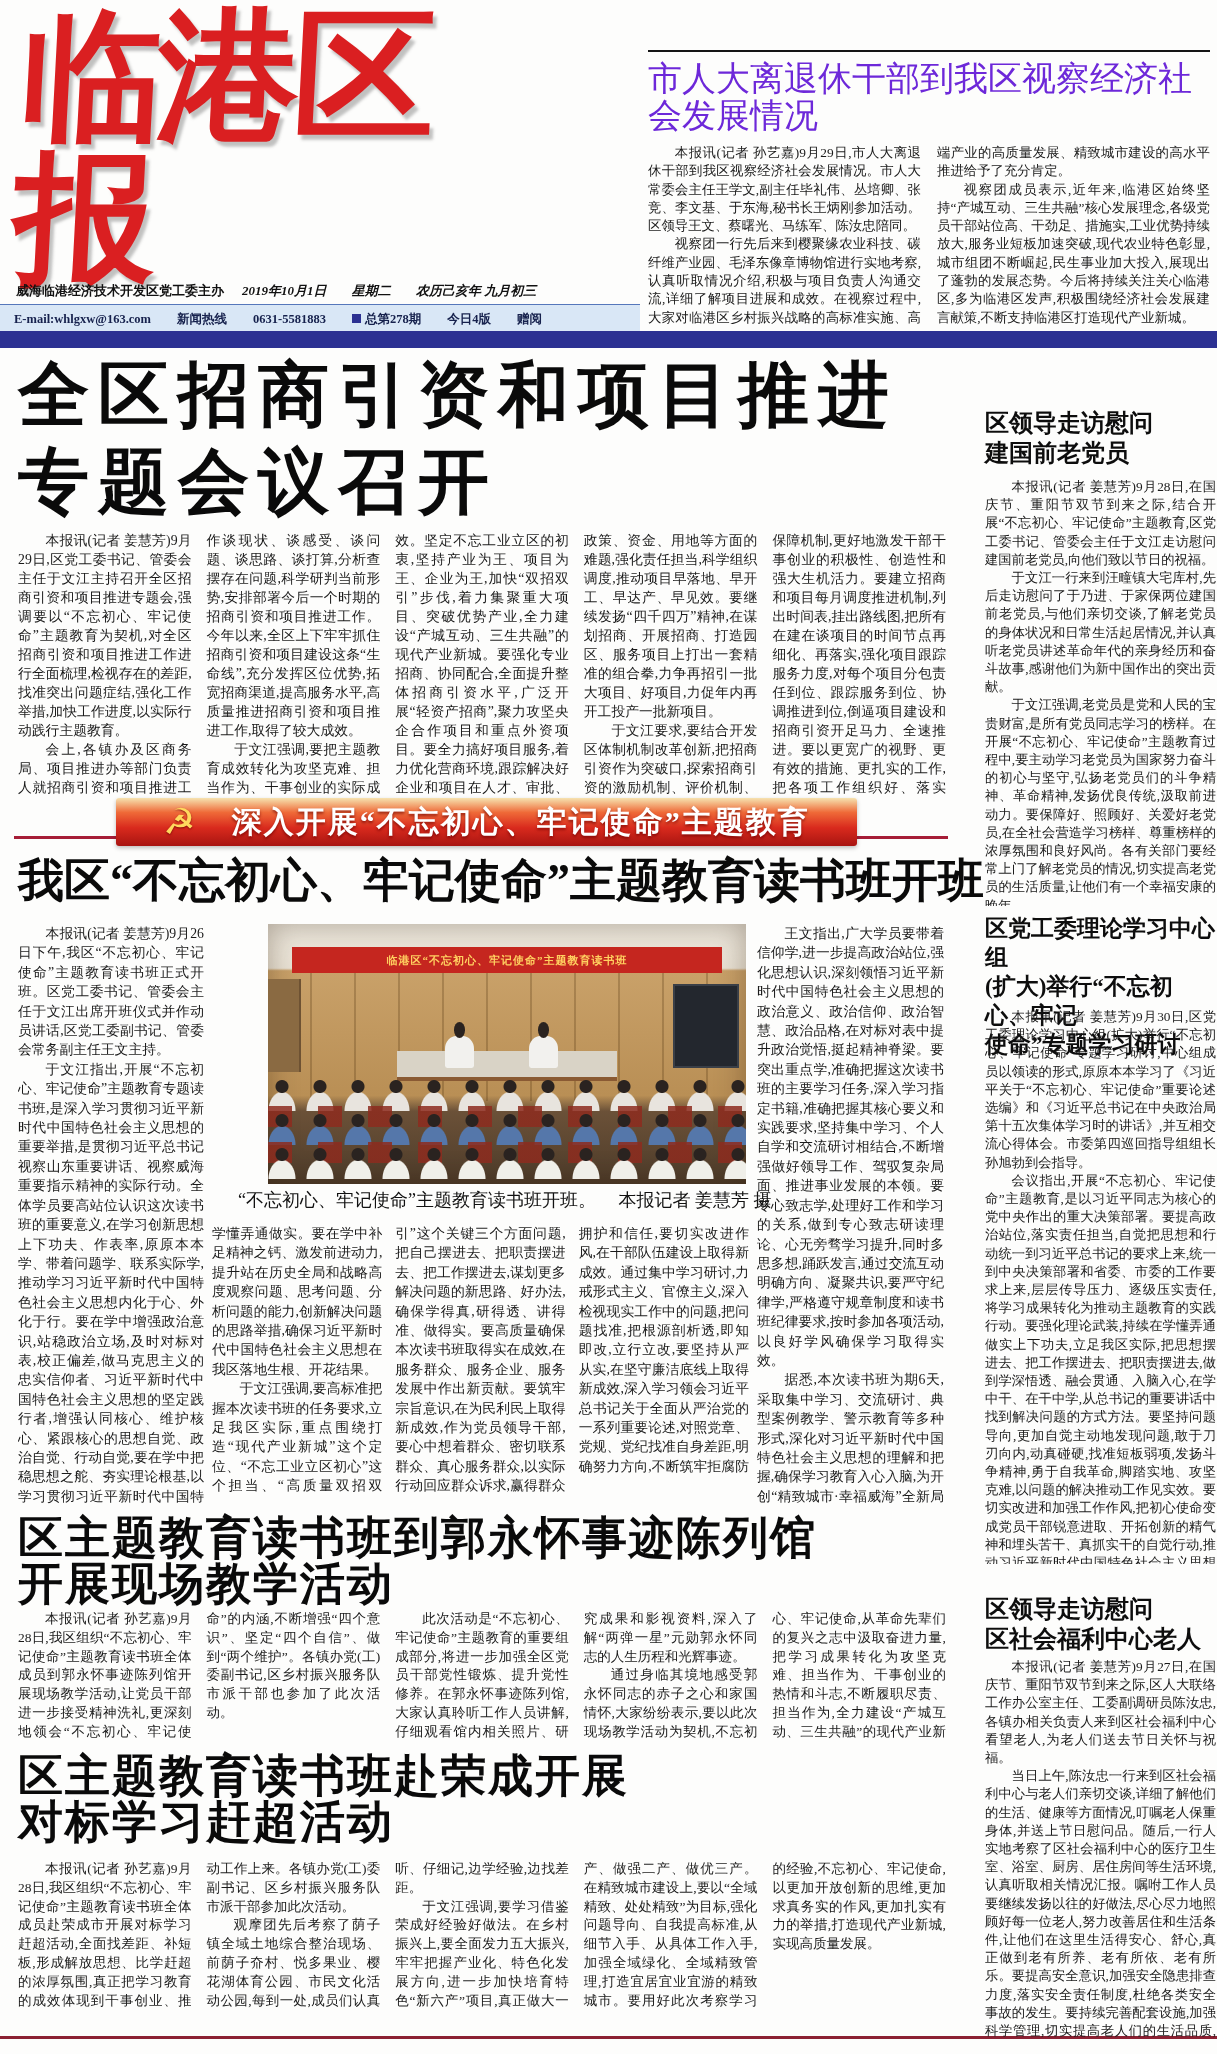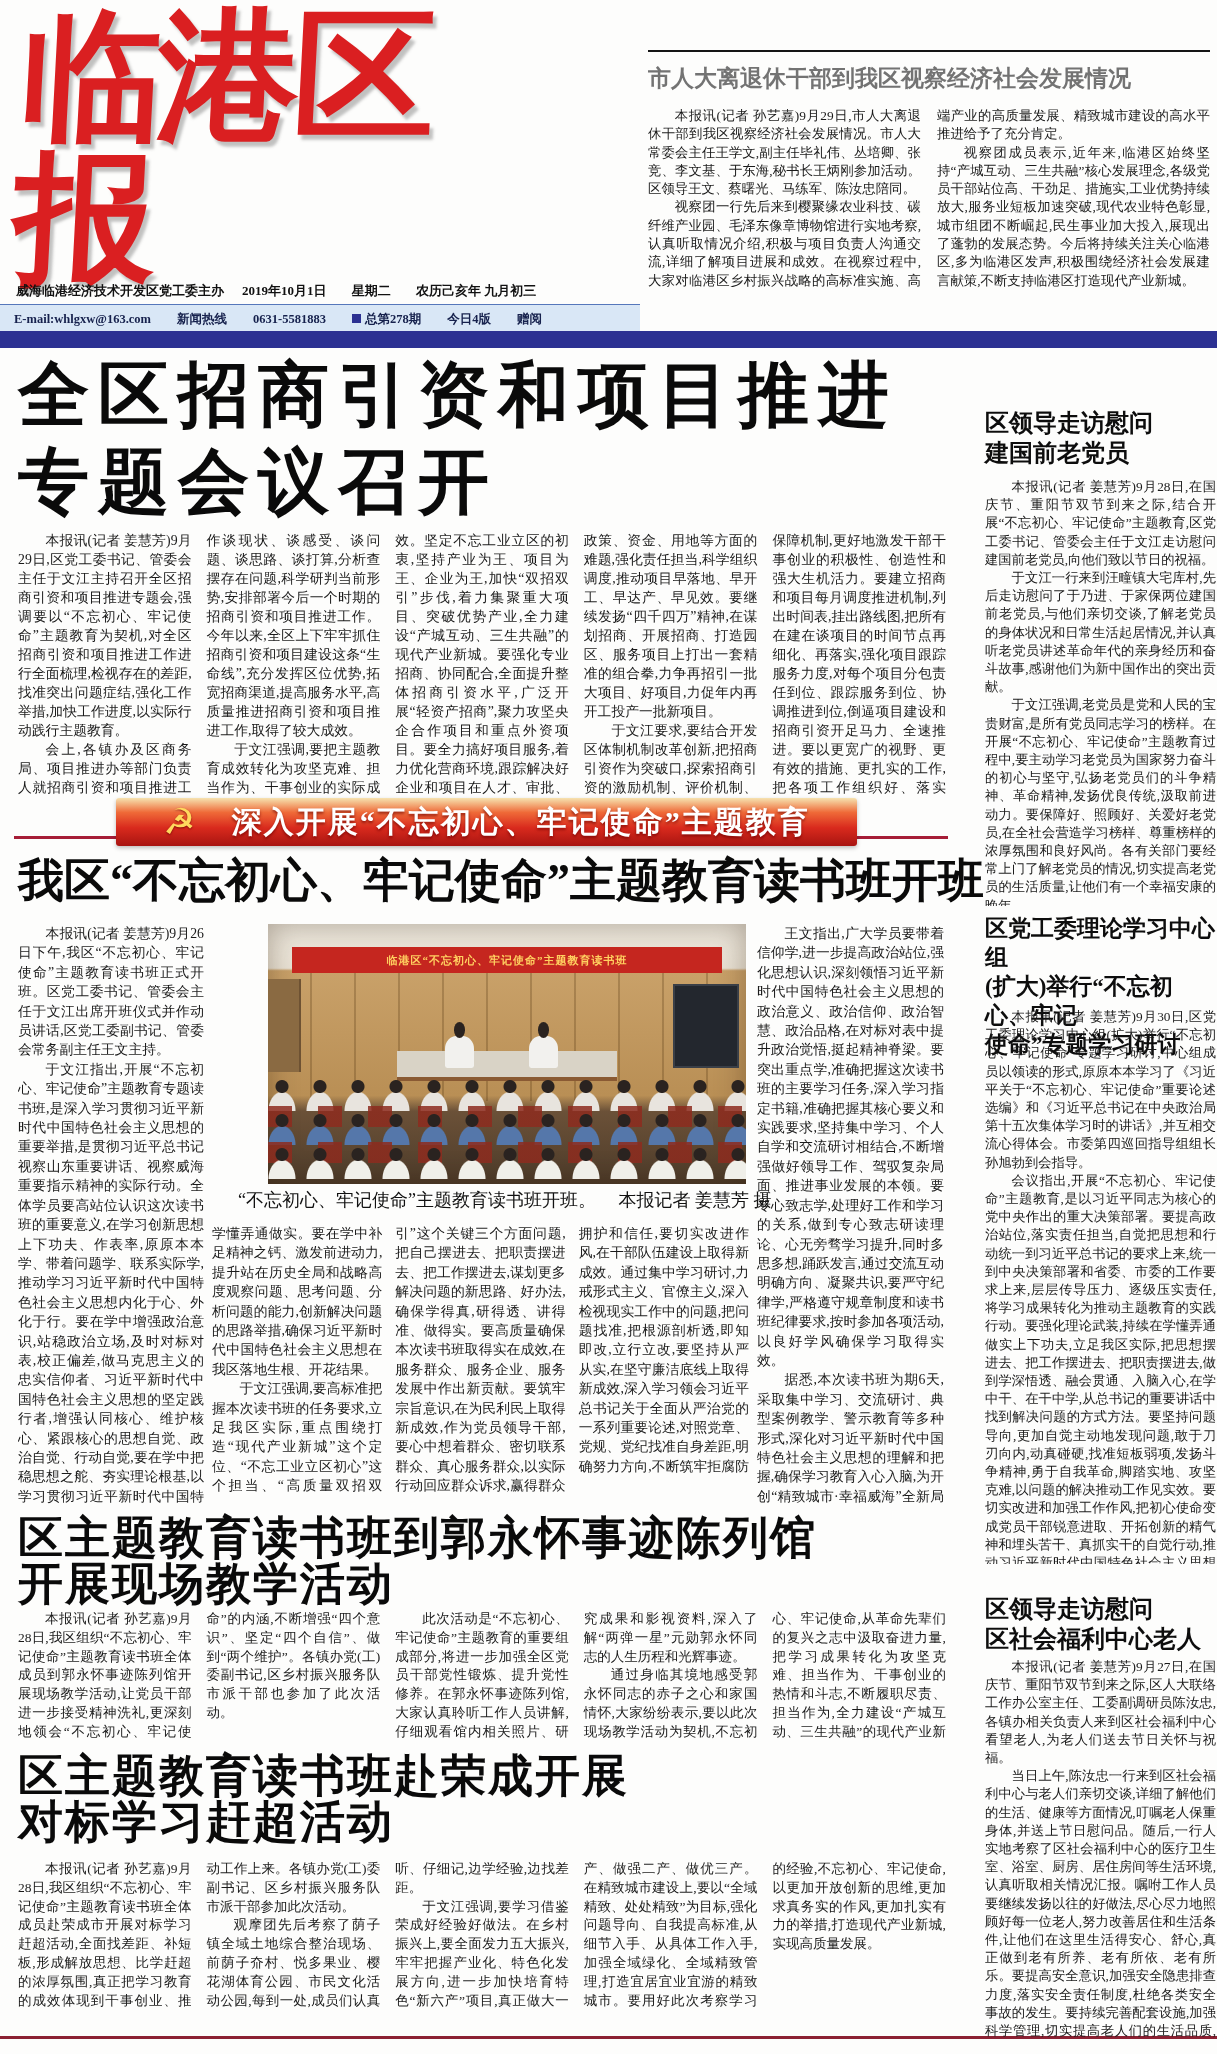--- a/index.html
+++ b/index.html
@@ -4,30 +4,30 @@
 <style>
   html,body{margin:0;padding:0;background:#888;}
   #page{position:relative;width:1217px;height:2054px;background:#fdfdfc;margin:0 auto;
         font-family:"Liberation Serif","DejaVu Serif",serif;color:#1a1a1a;overflow:hidden;}
   .abs{position:absolute;}
   
   #masthead-title{left:18px;top:40px;width:520px;height:215px;display:flex;align-items:center;
     font-size:142px;font-weight:bold;color:#da1f21;letter-spacing:-6px;line-height:1;
     text-shadow:4px 5px 3px rgba(120,120,120,.45);transform:skewX(-3deg);}
   #organizer{left:16px;top:282px;font-size:13px;font-weight:bold;color:#111;}
-  #dateline{left:242px;top:282px;font-size:13px;font-weight:bold;color:#111;white-space:nowrap;}
+  #dateline{left:242px;top:282px;font-size:13px;font-weight:bold;color:#111;white-space:nowrap;font-style:italic;}
   #dateline span{margin-right:22px;}
   #info-strip{left:0;top:304px;width:640px;height:25px;background:#d9e7f6;border-top:1px solid #5577bb;
     display:flex;align-items:center;font-size:12.5px;font-weight:bold;color:#16214d;padding:14px 14px;box-sizing:border-box;}
   #info-strip .sp{margin-right:26px;white-space:nowrap;}
   .bluesq{display:inline-block;width:9px;height:9px;background:#2c3192;margin-right:4px;}
   
   #tr-block{left:648px;top:50px;width:562px;}
   #tr-rule{border-top:2px solid #151515;margin-bottom:8px;}
-  #tr-title{font-size:23px;line-height:37px;font-weight:bold;color:#737373;}
+  #tr-title{font-size:34px;line-height:37px;font-weight:normal;color:#6d28d9;}
   #tr-body{margin-top:10px;height:192px;column-count:2;column-gap:16px;
     font-size:13.4px;line-height:18.3px;text-align:justify;overflow:hidden;}
   p{margin:0;text-indent:2em;}
   
   #navy-bar{left:0;top:331px;width:1217px;height:17px;background:#2c3192;}
   
   .h1line{left:18px;font-weight:bold;color:#0a0a0a;font-size:71px;letter-spacing:9px;line-height:1;white-space:nowrap;}
   #lead-title1{top:360px;} #lead-title2{top:447px;}
   #lead-body{left:18px;top:531px;width:928px;height:278px;column-count:5;column-gap:15px;
     font-size:13.8px;line-height:19px;text-align:justify;overflow:hidden;}

